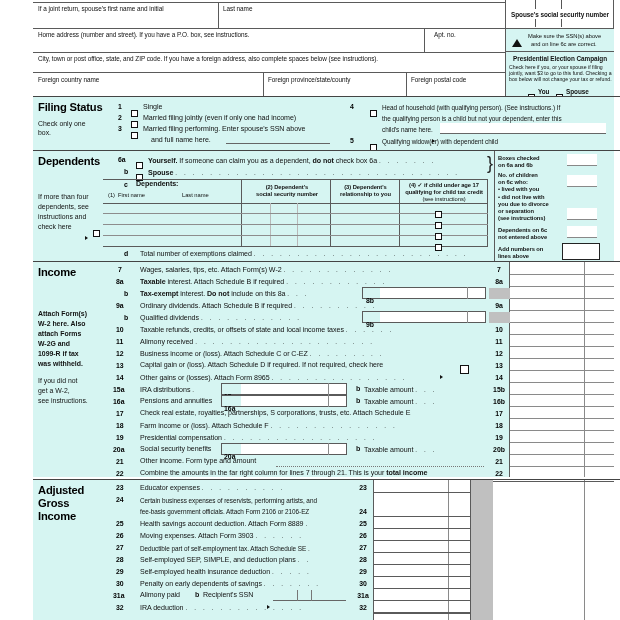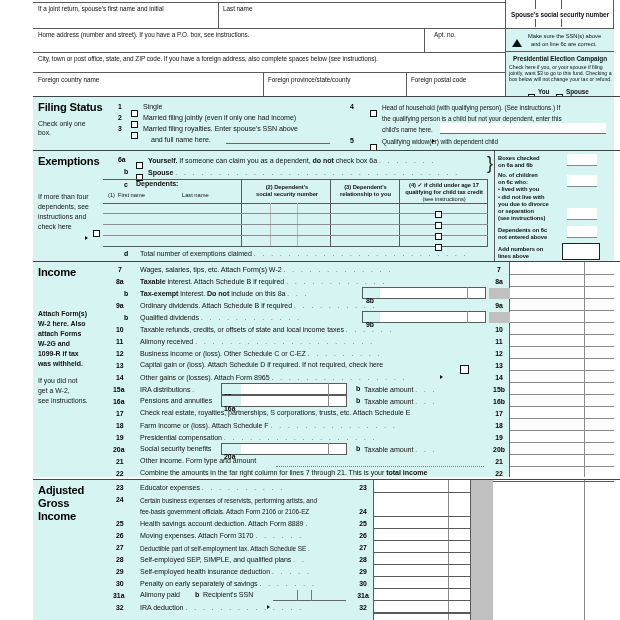--- a/index.html
+++ b/index.html
@@ -128,41 +128,41 @@
   <div class="abs num" style="left:118px;top:103px;">1</div>
   <div class="abs" style="left:131px;top:103px;"><span class="cb-lg"></span></div>
   <div class="abs txt7" style="left:143px;top:104px;">Single</div>
 
   <div class="abs num" style="left:118px;top:114px;">2</div>
   <div class="abs" style="left:131px;top:114px;"><span class="cb-lg"></span></div>
   <div class="abs txt7" style="left:143px;top:115px;">Married filing jointly (even if only one had income)</div>
 
   <div class="abs num" style="left:118px;top:125px;">3</div>
   <div class="abs" style="left:131px;top:125px;"><span class="cb-lg"></span></div>
-  <div class="abs txt7" style="left:143px;top:126px;">Married filing royalties. Enter spouse's SSN above</div>
+  <div class="abs txt7" style="left:143px;top:126px;">Married filing performing. Enter spouse's SSN above</div>
   <div class="abs txt7" style="left:151px;top:137px;">and full name here.</div>
   <div class="abs" style="left:219px;top:140px;"><span class="tri"></span></div>
   <div class="abs rule" style="left:226px;top:132px;width:104px;height:12px;"></div>
 
   <div class="abs num" style="left:350px;top:103px;">4</div>
   <div class="abs" style="left:370px;top:103px;"><span class="cb-lg"></span></div>
   <div class="abs txt" style="left:382px;top:104px;">Head of household (with qualifying person). (See instructions.) If</div>
   <div class="abs txt" style="left:382px;top:115px;">the qualifying person is a child but not your dependent, enter this</div>
   <div class="abs txt" style="left:382px;top:126px;">child's name here.</div>
   <div class="abs" style="left:432px;top:129px;"><span class="tri"></span></div>
   <div class="abs white rule" style="left:440px;top:123px;width:166px;height:11px;"></div>
 
   <div class="abs num" style="left:350px;top:137px;">5</div>
   <div class="abs" style="left:370px;top:137px;"><span class="cb-lg"></span></div>
   <div class="abs txt" style="left:382px;top:138px;">Qualifying widow(er) with dependent child</div>
 
   <div class="hsep" style="top:150px;"></div>
   <div class="abs cyan" style="left:33px;top:151px;width:581px;height:110px;"></div>
 
-  <div class="abs sect" style="left:38px;top:155px;">Exemptions</div>
+  <div class="abs sect" style="left:38px;top:155px;">Dependents</div>
 
   <div class="abs num" style="left:118px;top:156px;">6a</div>
   <div class="abs" style="left:136px;top:155px;"><span class="cb-lg"></span></div>
   <div class="abs txt7" style="left:148px;top:157px;white-space:nowrap;">
     <b>Yourself.</b>
     <span>If someone can claim you as a dependent,</span>
     <b>do not</b>
     <span>check box 6a</span>
     <span class="dots">. . . . . . .</span>
   </div>
@@ -339,21 +339,21 @@
   <div class="abs num" style="left:116px;top:338px;">11</div>
   <div class="abs txt7" style="left:140px;top:338px;white-space:nowrap;">
     <span>Alimony received</span>
     <span class="dots">. . . . . . . . . . . . . . . . . . . . .</span>
   </div>
   <div class="abs num ctr" style="left:488px;top:338px;width:22px;">11</div>
   <div class="abs" style="left:510px;top:335px;width:104px;height:12px;border-bottom:1px solid #8a8a8a;"></div>
 
   <div class="abs num" style="left:116px;top:350px;">12</div>
   <div class="abs txt7" style="left:140px;top:350px;white-space:nowrap;">
-    <span>Business income or (loss). Other Schedule C or C-EZ</span>
+    <span>Business income or (loss). Attach Schedule C or C-EZ</span>
     <span class="dots">. . . . . . . . .</span>
   </div>
   <div class="abs num ctr" style="left:488px;top:350px;width:22px;">12</div>
   <div class="abs" style="left:510px;top:347px;width:104px;height:12px;border-bottom:1px solid #8a8a8a;"></div>
 
   <div class="abs num" style="left:116px;top:362px;">13</div>
   <div class="abs txt7" style="left:140px;top:362px;white-space:nowrap;">Capital gain or (loss). Attach Schedule D if required. If not required, check here</div>
   <div class="abs" style="left:440px;top:365px;"><span class="tri"></span></div>
   <div class="abs" style="left:460px;top:360px;"><span class="cb-lg" style="width:9px;height:9px;"></span></div>
   <div class="abs num ctr" style="left:488px;top:362px;width:22px;">13</div>
@@ -483,53 +483,53 @@
   <div class="abs num" style="left:116px;top:520px;">25</div>
   <div class="abs txt7" style="left:140px;top:520px;white-space:nowrap;">
     <span>Health savings account deduction. Attach Form 8889</span>
     <span class="dots">.</span>
   </div>
   <div class="abs num ctr" style="left:352px;top:520px;width:22px;">25</div>
   <div class="abs" style="left:374px;top:517px;width:97px;height:12px;border-bottom:1px solid #5a5a5a;"></div>
 
   <div class="abs num" style="left:116px;top:532px;">26</div>
   <div class="abs txt7" style="left:140px;top:532px;white-space:nowrap;">
-    <span>Moving expenses. Attach Form 3170</span>
+    <span>Moving expenses. Attach Form 3903</span>
     <span class="dots">. . . . . .</span>
   </div>
   <div class="abs num ctr" style="left:352px;top:532px;width:22px;">26</div>
   <div class="abs" style="left:374px;top:529px;width:97px;height:12px;border-bottom:1px solid #5a5a5a;"></div>
 
   <div class="abs num" style="left:116px;top:544px;">27</div>
   <div class="abs txt" style="left:140px;top:545px;white-space:nowrap;">
     <span>Deductible part of self-employment tax. Attach Schedule SE</span>
     <span class="dots">.</span>
   </div>
   <div class="abs num ctr" style="left:352px;top:544px;width:22px;">27</div>
   <div class="abs" style="left:374px;top:541px;width:97px;height:12px;border-bottom:1px solid #5a5a5a;"></div>
 
   <div class="abs num" style="left:116px;top:556px;">28</div>
   <div class="abs txt7" style="left:140px;top:556px;white-space:nowrap;">
-    <span>Self-employed SEP, SIMPLE, and qualified plans</span>
+    <span>Self-employed SEP, SIMPLE, and deduction plans</span>
     <span class="dots">. .</span>
   </div>
   <div class="abs num ctr" style="left:352px;top:556px;width:22px;">28</div>
   <div class="abs" style="left:374px;top:553px;width:97px;height:12px;border-bottom:1px solid #5a5a5a;"></div>
 
   <div class="abs num" style="left:116px;top:568px;">29</div>
   <div class="abs txt7" style="left:140px;top:568px;white-space:nowrap;">
     <span>Self-employed health insurance deduction</span>
     <span class="dots">. . . . .</span>
   </div>
   <div class="abs num ctr" style="left:352px;top:568px;width:22px;">29</div>
   <div class="abs" style="left:374px;top:565px;width:97px;height:12px;border-bottom:1px solid #5a5a5a;"></div>
 
   <div class="abs num" style="left:116px;top:580px;">30</div>
   <div class="abs txt7" style="left:140px;top:580px;white-space:nowrap;">
-    <span>Penalty on early separately of savings</span>
+    <span>Penalty on early dependents of savings</span>
     <span class="dots">. . . . . . .</span>
   </div>
   <div class="abs num ctr" style="left:352px;top:580px;width:22px;">30</div>
   <div class="abs" style="left:374px;top:577px;width:97px;height:12px;border-bottom:1px solid #5a5a5a;"></div>
 
   <div class="abs num" style="left:113px;top:592px;">31a</div>
   <div class="abs txt7" style="left:140px;top:592px;white-space:nowrap;">Alimony paid</div>
   <div class="abs txt7 b" style="left:195px;top:592px;">b</div>
   <div class="abs txt7" style="left:203px;top:592px;white-space:nowrap;">Recipient's SSN</div>
   <div class="abs" style="left:267px;top:595px;"><span class="tri"></span></div>

